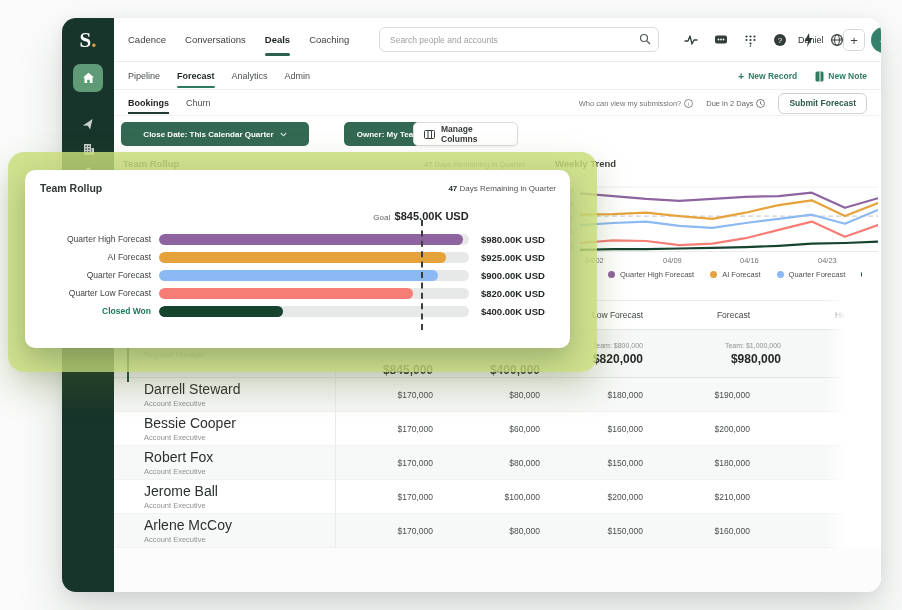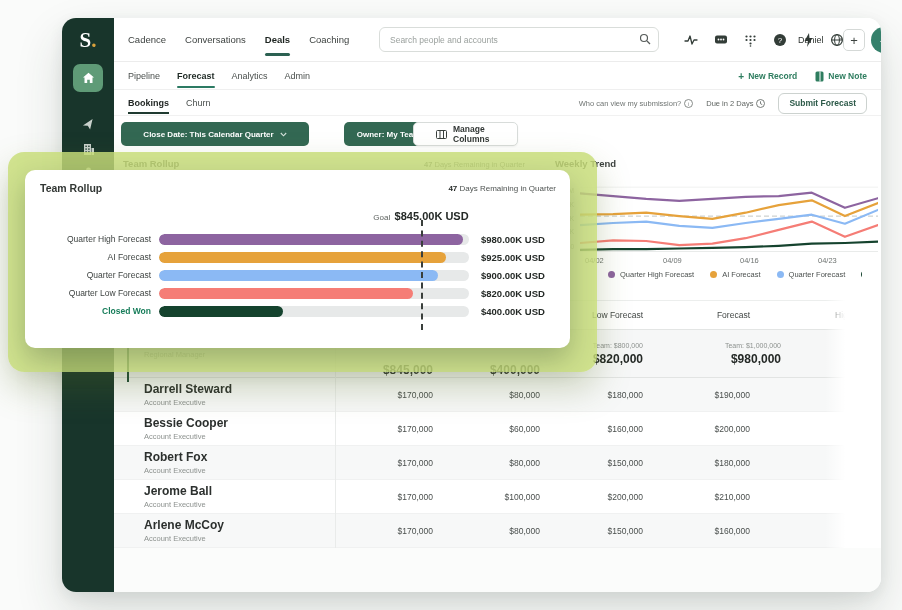--- a/index.html
+++ b/index.html
@@ -60,21 +60,21 @@
 .hint { font-size:7.5px; color:#70757300; color:#707573; display:flex; align-items:center; gap:3px; }
 .submit-btn { height:21px; padding:0 10px; border:1px solid #ccd2cf; border-radius:6px; background:#fff;
   font-size:8.5px; font-weight:bold; color:#2d5a49; display:flex; align-items:center; }
 
 
 .filterbar { position:absolute; left:52px; top:98px; width:767px; height:36px; background:#fff; }
 .pill { position:absolute; top:6px; height:24px; border-radius:5px; background:#336853; color:#fff;
   font-size:8px; font-weight:bold; display:flex; align-items:center; justify-content:center; gap:6px; padding:0 10px; }
 .pill-light { position:absolute; top:6px; height:24px; border-radius:5px; background:#fff; color:#33383600;
   color:#333836; border:1px solid #d8dcda; box-shadow:0 1px 2px rgba(0,0,0,.05); font-size:8.5px; font-weight:bold;
-  display:flex; align-items:center; gap:6px; padding:0 22px; }
+  display:flex; align-items:center; gap:6px; padding:0 10px; }
 
 
 .ghost-title { position:absolute; left:61px; top:140px; font-size:9.5px; color:#454a47; font-weight:bold; }
 .ghost-days { position:absolute; left:283px; top:142px; width:180px; text-align:right; font-size:7.5px; color:#6d7270; }
 .trend-title { position:absolute; left:493px; top:140px; font-size:9.5px; color:#3d4240; font-weight:bold; }
 
 
 .trend-plot { position:absolute; left:518px; top:165px; width:298px; height:69px; }
 .trend-yticks { position:absolute; left:478px; top:165px; width:34px; height:69px; }
 .trend-ytick { position:absolute; right:0; font-size:6.5px; color:#9aa09c; }
@@ -98,21 +98,21 @@
 .c4 { width:107px; padding-right:12px; flex:none; text-align:right; }
 .c5 { width:130px; padding-right:4px; flex:none; text-align:right; }
 .summary-row { height:48px; background:#f6f7f7; border-bottom:1px solid #e2e4e3; }
 .sum-name { font-size:9px; font-weight:bold; color:#2c302e; }
 .sum-role { font-size:7.5px; color:#8d928f; margin-top:2px; }
 .sum-val { font-size:12px; font-weight:bold; color:#32373400; color:#323734;margin-top:32px; }
 .team-small { font-size:7px; color:#8d928f; margin-bottom:3px; white-space:nowrap; }
 .team-big { font-size:12px; font-weight:bold; color:#24292600; color:#242926; white-space:nowrap; }
 .ae-row { height:34px; border-bottom:1px solid #f0f1f1; }
 .ae-row.alt { background:#f7f8f8; }
-.ae-name { font-size:12px; font-weight:bold; color:#2c302e; }
+.ae-name { font-size:14px; font-weight:normal; color:#2c302e; }
 .ae-role { font-size:7.5px; color:#8d928f; margin-top:2px; }
 .money { font-size:8.5px; color:#4a4f4d; white-space:nowrap; }
 .col-divider { position:absolute; left:273px; top:282px; width:1px; height:248px; background:#e9ebea; z-index:2; }
 .table-fade { position:absolute; left:763px; top:282px; width:20px; height:248px; z-index:3;
   background:linear-gradient(to right, rgba(255,255,255,0), #ffffff); }
 .tree-line { position:absolute; left:65px; top:316px; width:2px; height:48px; background:#1d4a37; z-index:2; }
 .table-foot { position:absolute; left:52px; top:530px; width:767px; height:44px; background:#fbfcfb; }
 
 
 .green-overlay { position:absolute; left:8px; top:152px; width:589px; height:220px; border-radius:16px;

